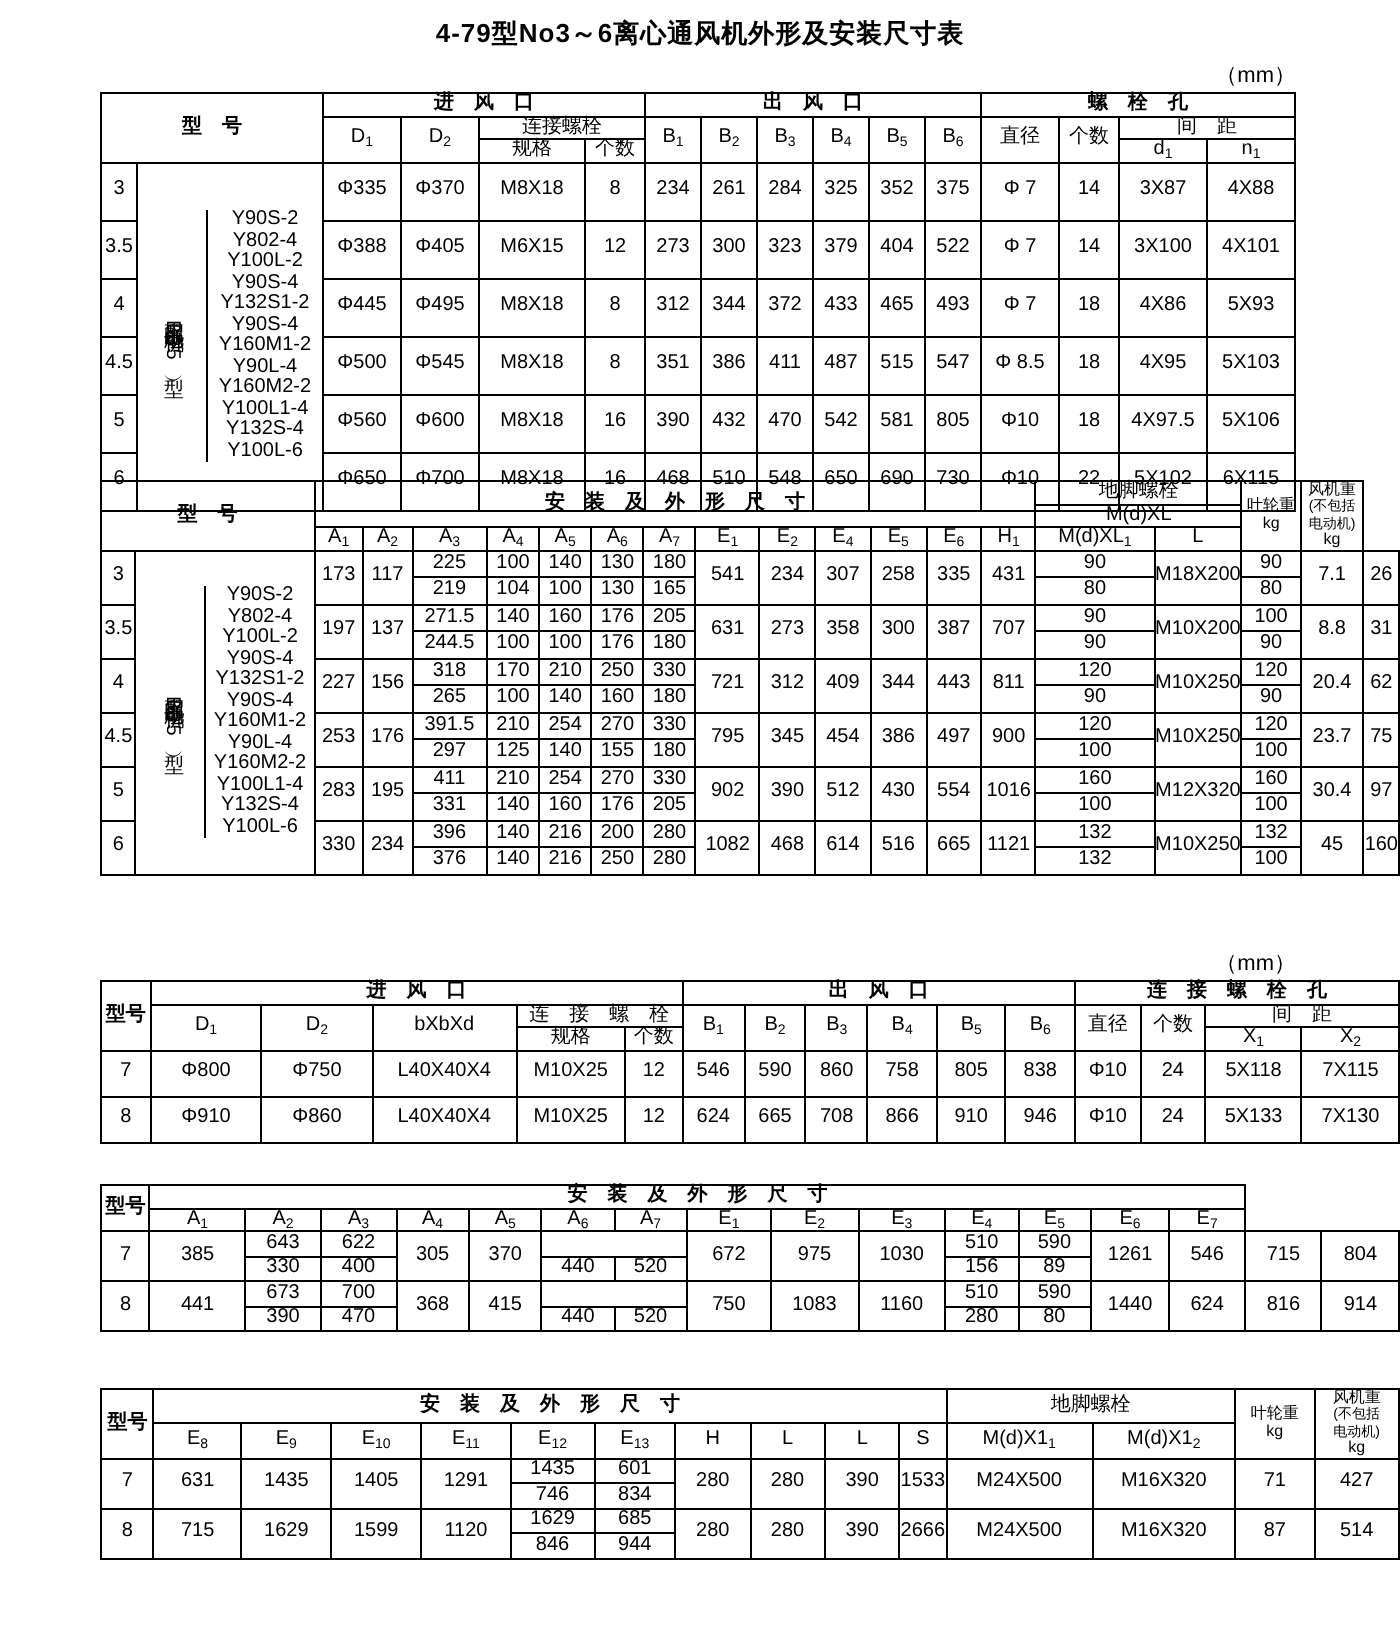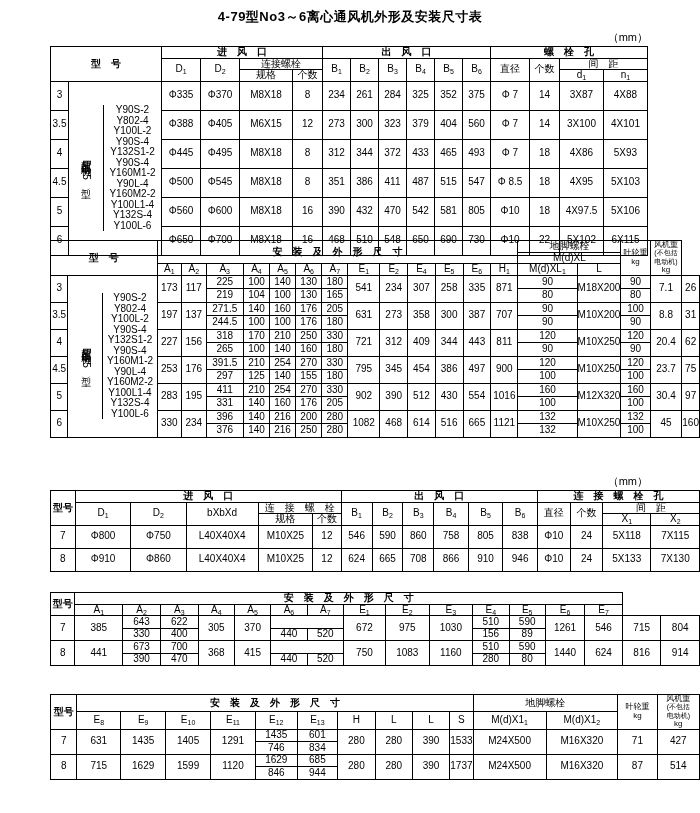--- a/index.html
+++ b/index.html
@@ -126,21 +126,21 @@
       <td rowspan="2" style="height:28px">3.5</td>
       <td rowspan="2">Φ388</td>
       <td rowspan="2">Φ405</td>
       <td rowspan="2">M6X15</td>
       <td rowspan="2">12</td>
       <td rowspan="2">273</td>
       <td rowspan="2">300</td>
       <td rowspan="2">323</td>
       <td rowspan="2">379</td>
       <td rowspan="2">404</td>
-      <td rowspan="2">560</td>
+      <td rowspan="2">522</td>
       <td rowspan="2">Φ 7</td>
       <td rowspan="2">14</td>
       <td rowspan="2">3X100</td>
       <td rowspan="2">4X101</td>
     </tr>
     <tr></tr>
 
     <tr>
       <td rowspan="2" style="height:28px">4</td>
       <td rowspan="2">Φ445</td>
@@ -311,21 +311,21 @@
       <td>140</td>
       <td>130</td>
       <td>180</td>
       <td rowspan="2">541</td>
       <td rowspan="2">234</td>
       <td rowspan="2">307</td>
       <td rowspan="2">258</td>
       <td rowspan="2">335</td>
       <td rowspan="2">
         <div class="stack">
-                <div>871</div>
+                <div>431</div>
               </div>
       </td>
       <td>90</td>
       <td rowspan="2">M18X200</td>
       <td>90</td>
       <td rowspan="2">7.1</td>
       <td rowspan="2">26</td>
     </tr>
     <tr>
       <td>219</td>
@@ -761,21 +761,21 @@
       <td rowspan="2">715</td>
       <td rowspan="2">1629</td>
       <td rowspan="2">1599</td>
       <td rowspan="2">1120</td>
       <td>1629</td>
       <td>685</td>
       <td rowspan="2">280</td>
       <td rowspan="2">280</td>
       <td rowspan="2">390</td>
       <td rowspan="2">
-        <span>1737</span>
+        <span>2666</span>
       </td>
       <td rowspan="2">M24X500</td>
       <td rowspan="2">M16X320</td>
       <td rowspan="2">87</td>
       <td rowspan="2">514</td>
     </tr>
     <tr>
       <td>846</td>
       <td>944</td>
     </tr>

